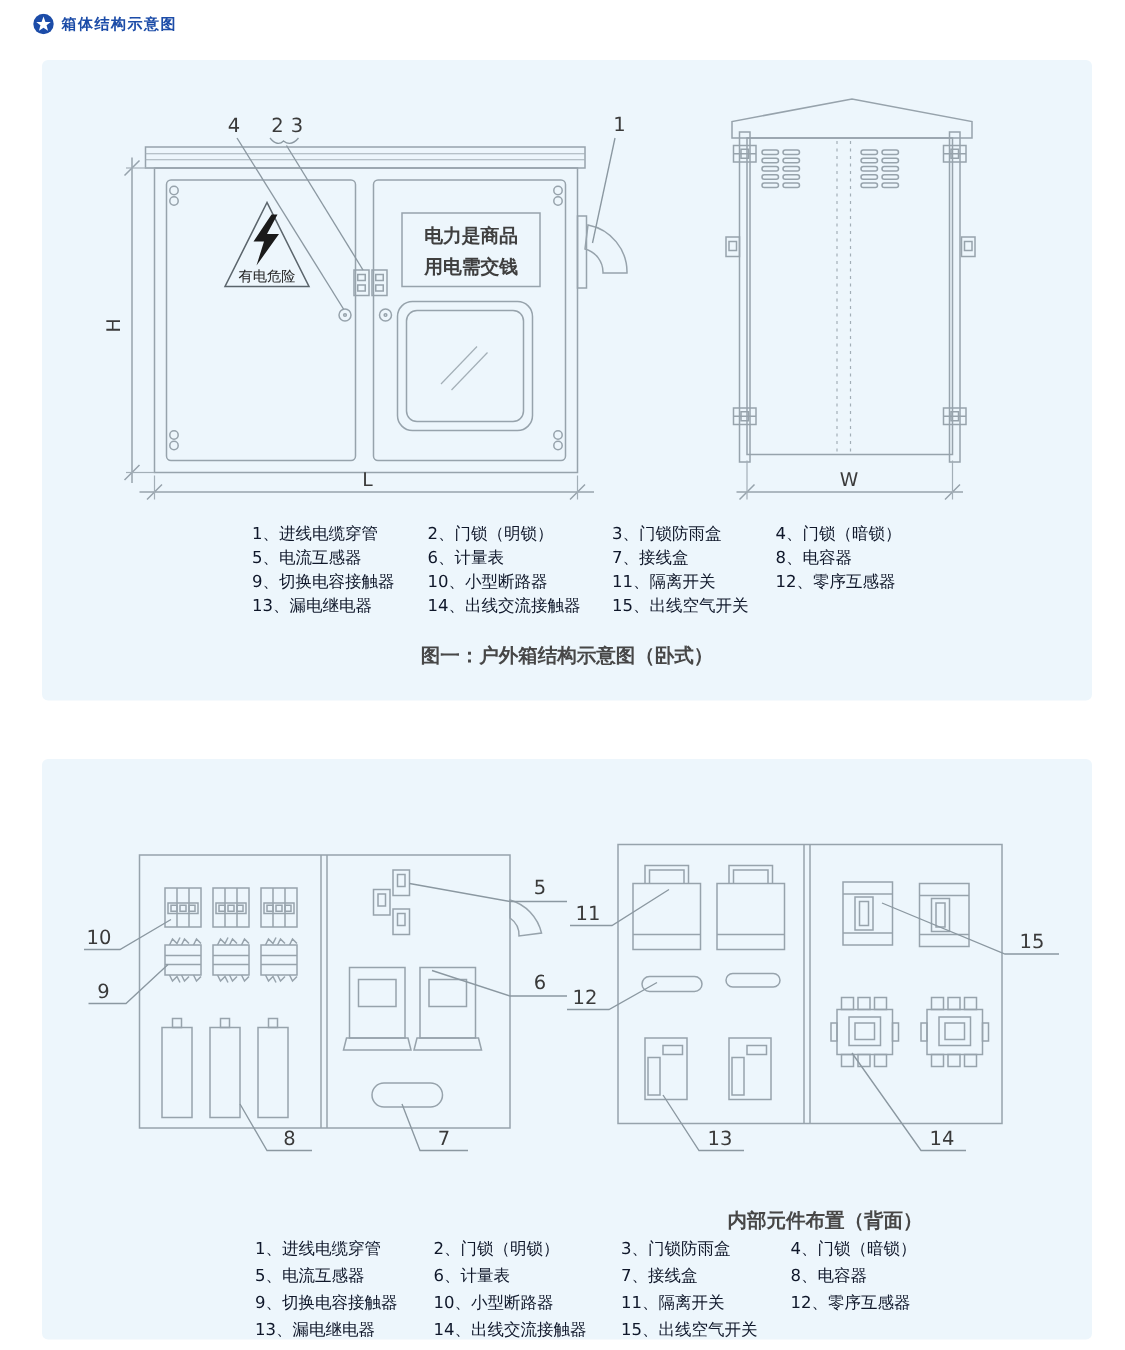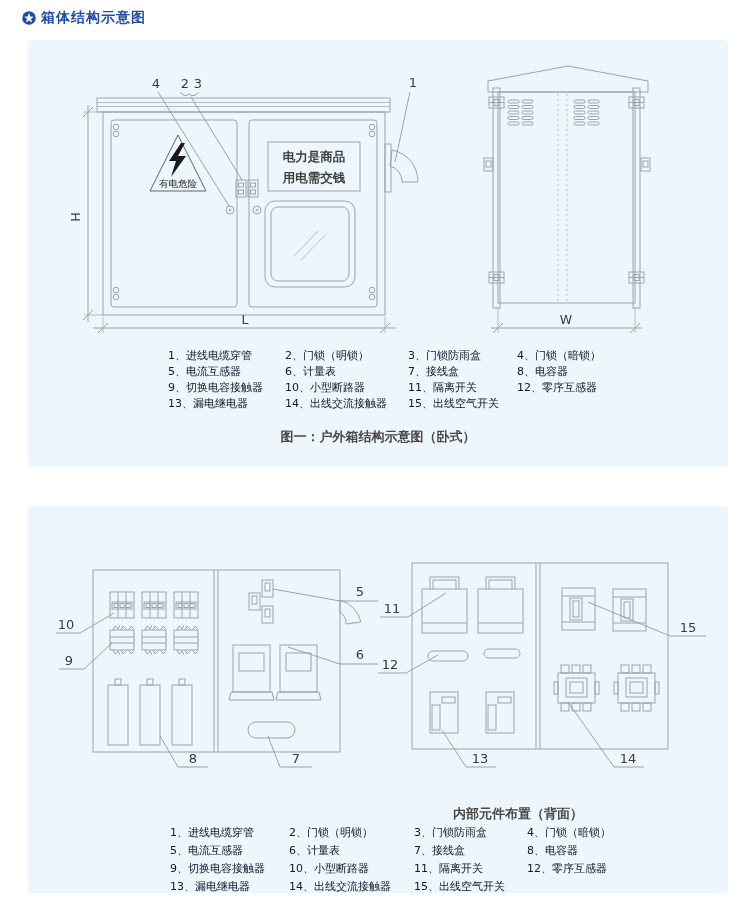--- a/index.html
+++ b/index.html
@@ -2,40 +2,40 @@
 <html><head>
 <meta charset="utf-8">
 <style>
   html,body{margin:0;padding:0;}
   body{
     width:750px;height:900px;position:relative;background:#ffffff;
     font-family:"DejaVu Sans","Liberation Sans",sans-serif;
     -webkit-font-smoothing:antialiased;
   }
   .header{position:absolute;left:22px;top:9px;display:flex;align-items:center;gap:5px;}
-  .header .title{font-size:14px;font-weight:bold;color:#1c4ca8;letter-spacing:1px;}
+  .header .title{font-size:10px;font-weight:bold;color:#1c4ca8;letter-spacing:1px;}
   .panel{position:absolute;left:28px;width:700px;background:#edf6fc;border-radius:4px;}
   #panel-top{top:40px;height:427px;}
   #panel-bottom{top:506px;height:387px;}
   .draw{position:absolute;left:0;top:0;}
   svg{display:block;}
   .lines{stroke:#97a3ac;stroke-width:1;fill:none;}
   .thin{stroke:#a3afb7;stroke-width:0.8;fill:none;}
   .leader{stroke:#8b98a1;stroke-width:0.9;fill:none;}
   .num{font-size:13px;fill:#3a3a3a;}
   .dimtxt{font-size:12.5px;fill:#3a3a3a;}
   .signtxt{font-size:12.5px;font-weight:600;fill:#3f3f3f;}
   .warntxt{font-size:9.5px;fill:#222;}
   .legend{position:absolute;display:grid;font-size:11px;color:#0f172a;}
   #legend-top{left:140px;top:308px;grid-template-columns:117px 123px 109px auto;line-height:16px;}
   #legend-bottom{left:142px;top:318px;grid-template-columns:119px 125px 113px auto;line-height:18px;}
   .caption{position:absolute;font-size:13px;font-weight:600;color:#474747;}
   #fig1-caption{left:0;top:388px;width:700px;text-align:center;}
   #cap-front{left:88px;top:299px;width:180px;text-align:center;}
-  #cap-back{left:425px;top:299px;width:180px;text-align:left;}
+  #cap-back{left:407px;top:299px;width:180px;text-align:right;}
 </style>
 </head>
 <body>
 
 <div class="header">
   <svg width="14" height="14" viewBox="0 0 13 13">
     <circle cx="6.5" cy="6.5" r="6.3" fill="#1c4ca8"></circle>
     <path d="M6.5 1.9 L7.7 5.2 L11 5.3 L8.4 7.3 L9.3 10.7 L6.5 8.8 L3.7 10.7 L4.6 7.3 L2 5.3 L5.3 5.2 Z" fill="#ffffff"></path>
   </svg>
   <span class="title">箱体结构示意图</span>

